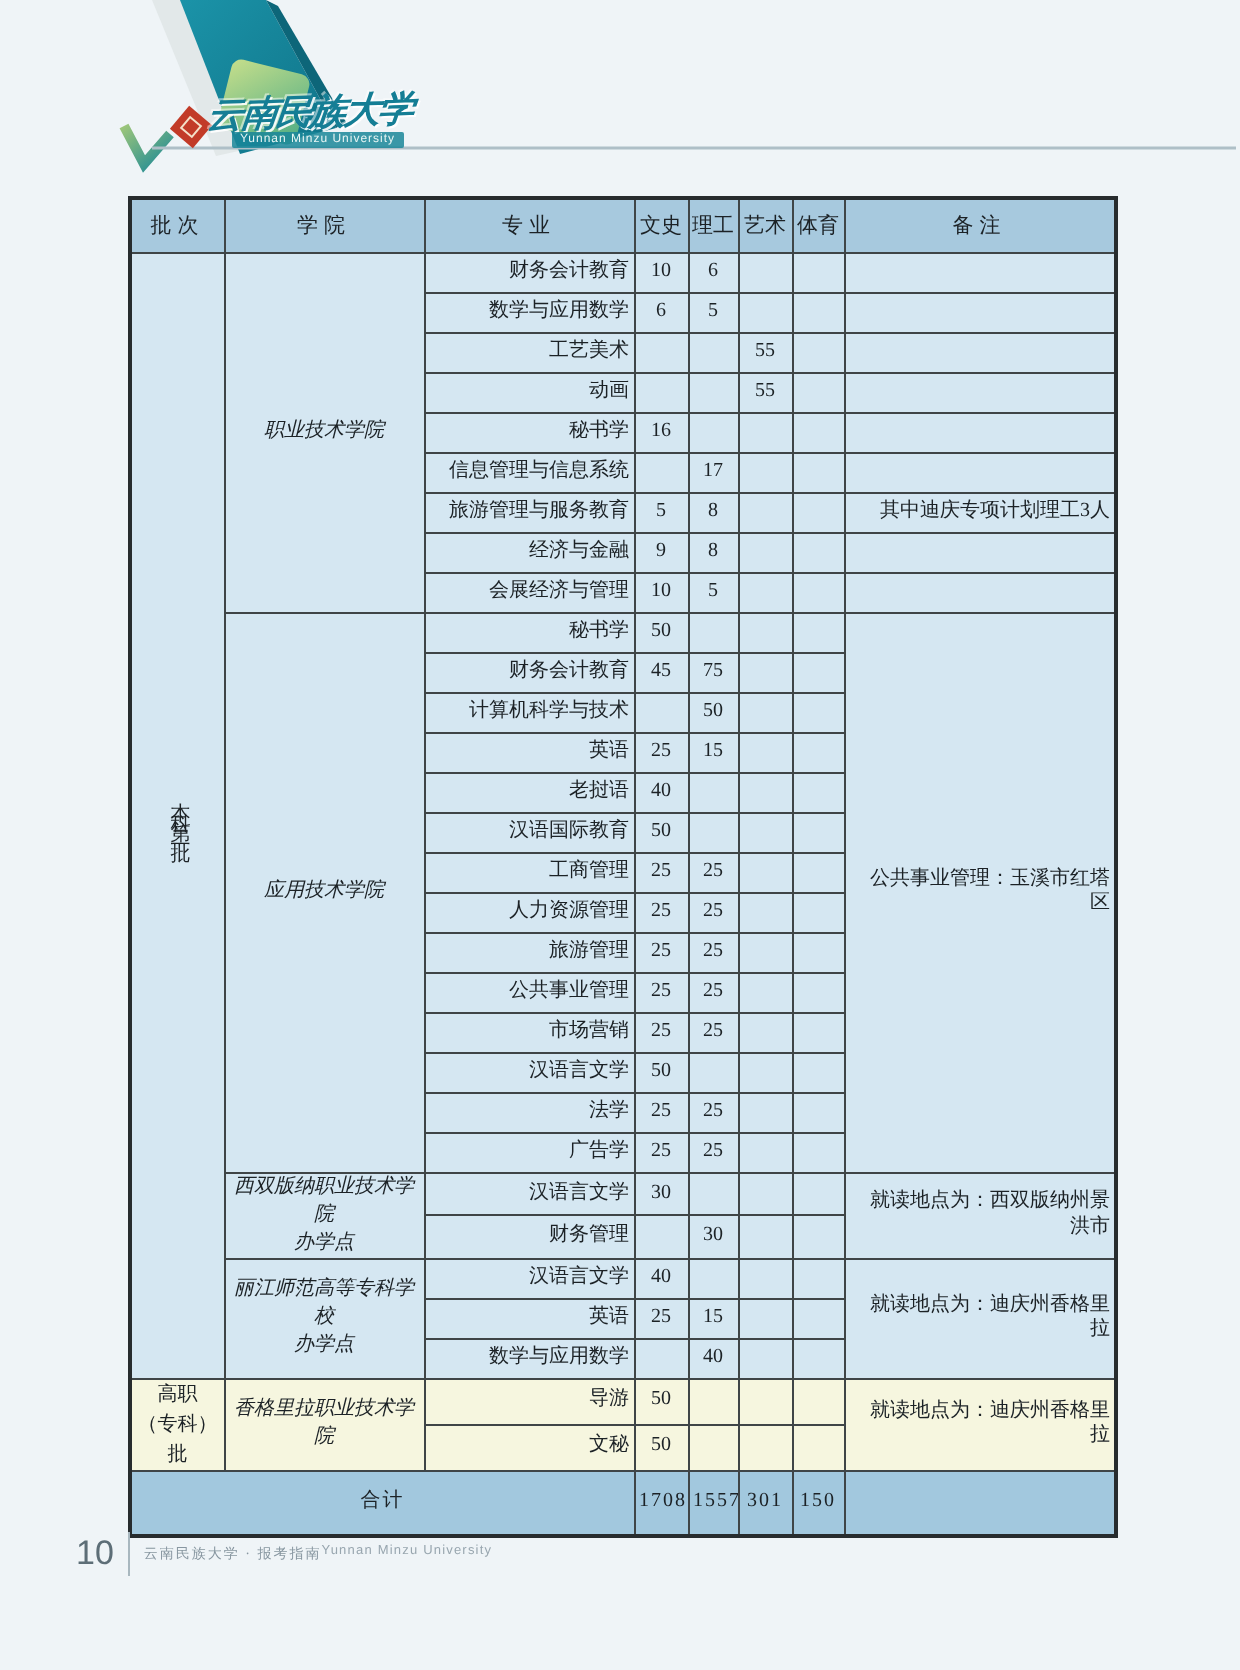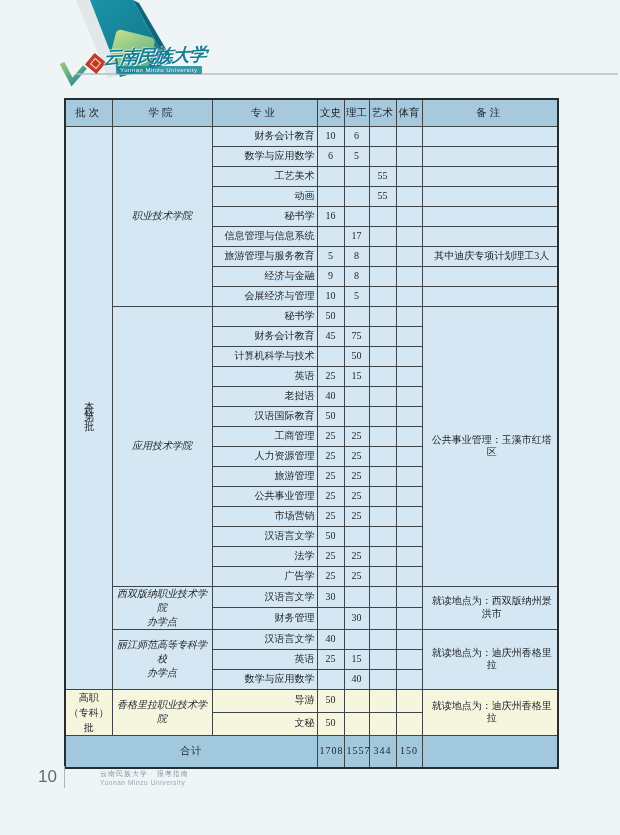--- a/index.html
+++ b/index.html
@@ -52,42 +52,42 @@
     background:var(--header_blue);
     height:27px;font-size:10.5px;letter-spacing:3px;
     text-align:center;
   }
   .plan td{
     background:var(--row_blue);
     height:20px;font-size:10px;line-height:1.25;
     text-align:center;padding:0 2px;
   }
   .plan td.major{text-align:right;padding-left:6px;}
-  .plan td.remark{text-align:center;padding-left:6px;}
+  .plan td.remark{text-align:right;padding-left:6px;}
   .plan td.college{white-space:pre-line;line-height:1.4;font-style:italic;}
   .plan td.batch{white-space:pre-line;line-height:1.5;font-size:10px;}
   .plan td.batch .vtext{
     writing-mode:vertical-rl;text-orientation:upright;
     display:inline-block;letter-spacing:5px;line-height:1;
   }
   .plan tr.hl td{background:var(--cream);}
   .plan tr.total td{
     background:var(--total_blue);
     height:33px;letter-spacing:1px;
   }
   .footer{
     position:absolute;left:38px;top:766px;
     display:flex;align-items:center;gap:7px;
   }
   .page-num{
     font-size:17px;color:#5d6e77;
     font-family:"Liberation Sans","DejaVu Sans",sans-serif;
   }
   .foot-divider{width:1px;height:22px;background:#a8b7bf;}
-  .foot-lines{display:flex;flex-direction:column;gap:0;margin-left:28px;}
+  .foot-lines{display:flex;flex-direction:row;gap:0;}
   .foot-line1{font-size:7px;color:#8796a0;letter-spacing:1px;}
   .foot-line2{
     font-size:6.5px;color:#98a6af;letter-spacing:.6px;
     font-family:"Liberation Sans","DejaVu Sans",sans-serif;
   }
 </style>
 </head>
 <body>
 
 <div class="banner">
@@ -377,21 +377,21 @@
         <td class="major">文秘</td>
         <td class="num">50</td>
         <td class="num"></td>
         <td class="num"></td>
         <td class="num"></td>
       </tr>
       <tr class="total">
         <td class="num" colspan="3">合计</td>
         <td class="num">1708</td>
         <td class="num">1557</td>
-        <td class="num">344</td>
+        <td class="num">301</td>
         <td class="num">150</td>
         <td class="remark"></td>
       </tr>
     </tbody>
 </table>
 
 <div class="footer">
   <span class="page-num">10</span>
   <span class="foot-divider"></span>
   <span class="foot-lines">

